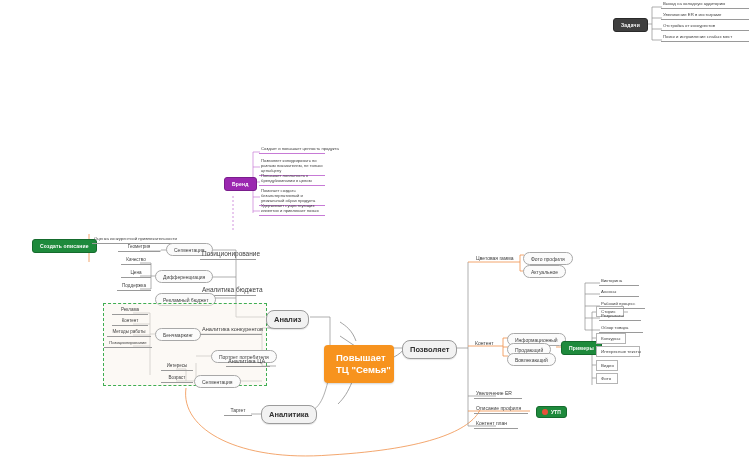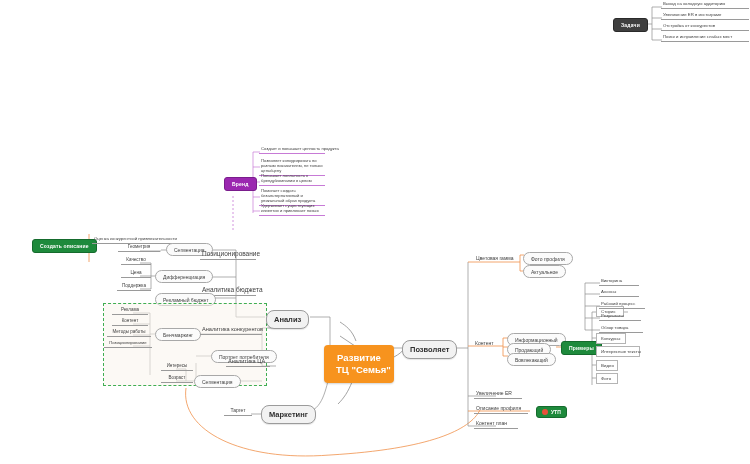--- a/index.html
+++ b/index.html
@@ -220,24 +220,24 @@
 
   <div class="node capsule" style="left:211px;top:350px;">Портрет потребителя</div>
   <div class="node lbl c" style="left:161px;top:363px;width:32px;font-size:4.5px;">Интересы</div>
   <div class="node lbl c" style="left:161px;top:375px;width:32px;font-size:4.5px;">Возраст</div>
   <div class="node capsule" style="left:194px;top:375px;">Сегментация</div>
   <div class="node lbl" style="left:226px;top:358px;width:44px;font-size:5.6px;">Аналитика ЦА</div>
 
   <div class="node pill" style="left:266px;top:310px;">Анализ</div>
 
   <div class="node lbl c" style="left:224px;top:407px;width:28px;font-size:5px;">Таргет</div>
-  <div class="node pill" style="left:261px;top:405px;">Маркетинг</div>
+  <div class="node pill" style="left:261px;top:405px;">Аналитика</div>
 
   <div class="node central" style="left:324px;top:345px;width:70px;">
-    <span>Развитие</span><br>
+    <span>Повышает</span><br>
     <span>ТЦ "Семья"</span>
   </div>
 
   <div class="node pill" style="left:402px;top:340px;">Позволяет</div>
 
   <div class="node lbl" style="left:474px;top:255px;width:44px;font-size:5px;border:none;">Цветовая гамма</div>
   <div class="node capsule" style="left:523px;top:252px;">Фото профиля</div>
   <div class="node capsule" style="left:523px;top:265px;">Актуальное</div>
 
   <div class="node lbl" style="left:473px;top:340px;width:28px;font-size:5px;border:none;">Контент</div>

